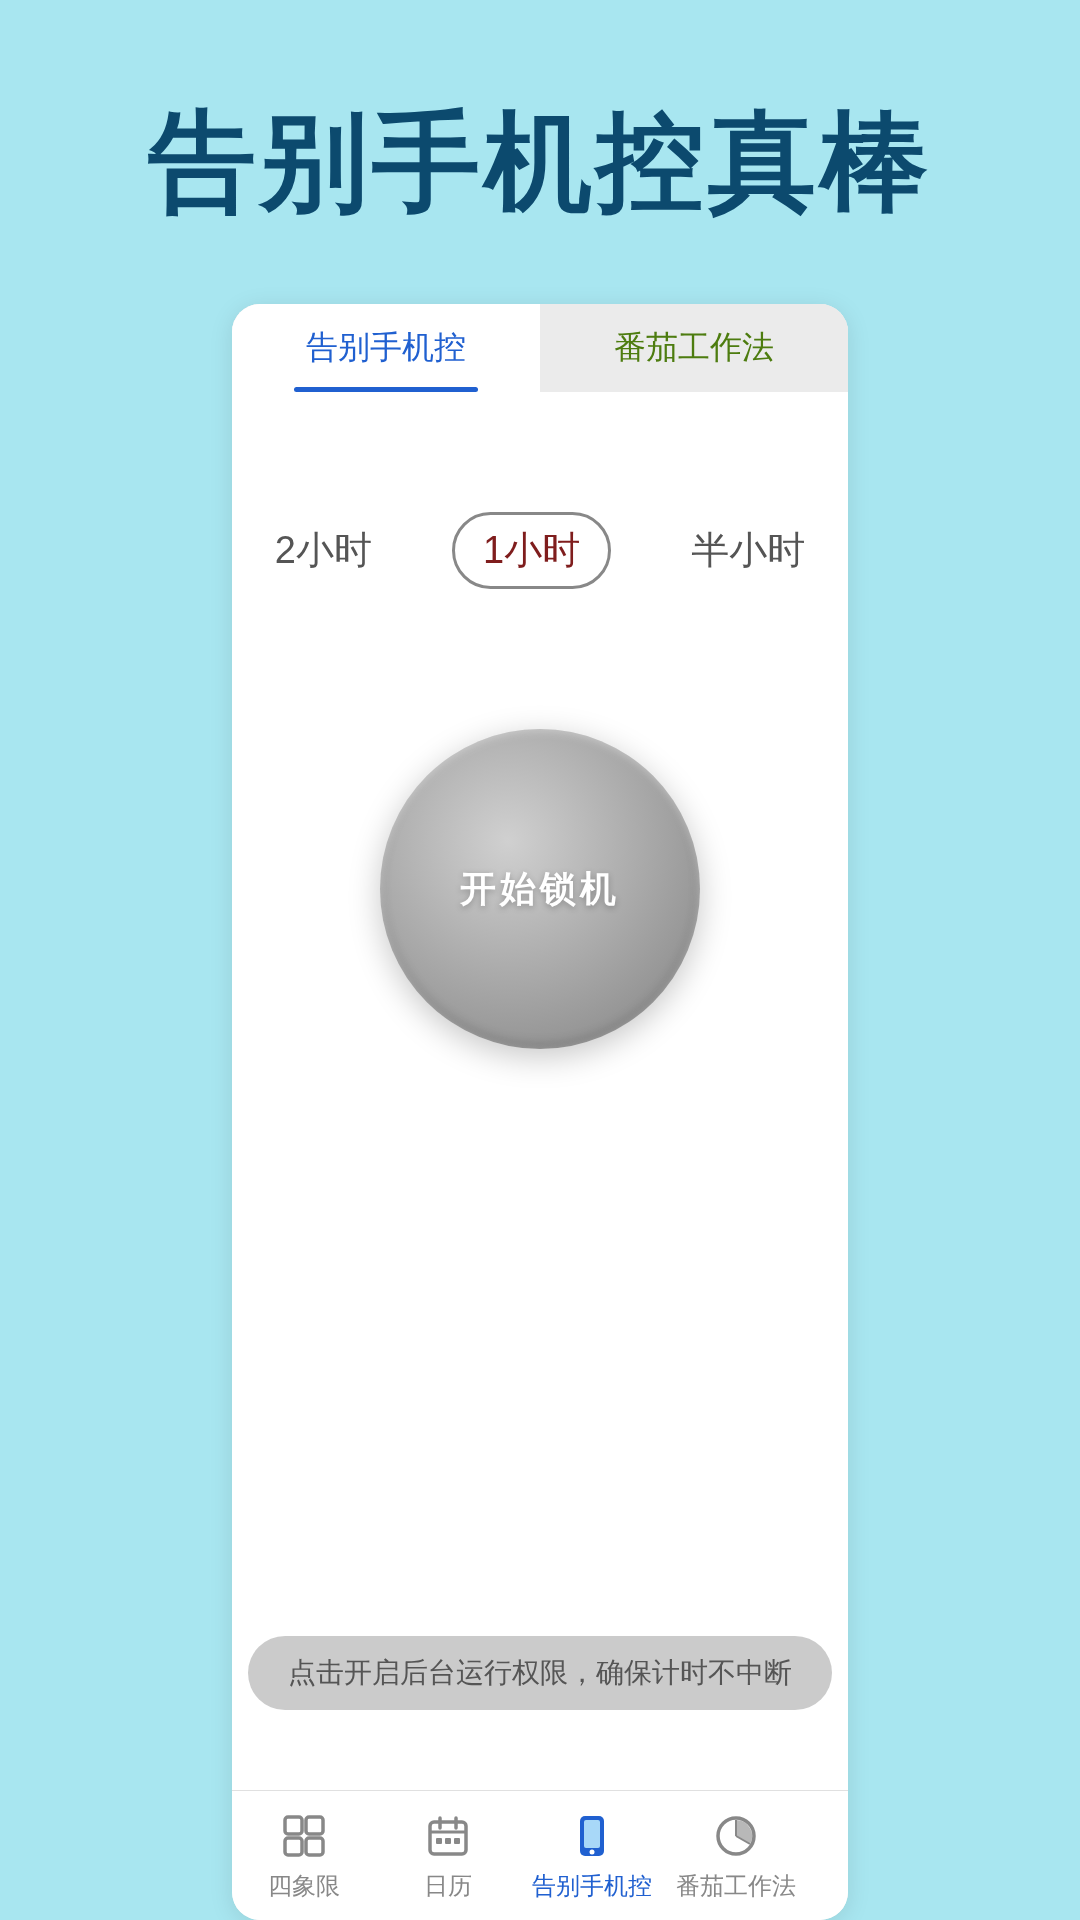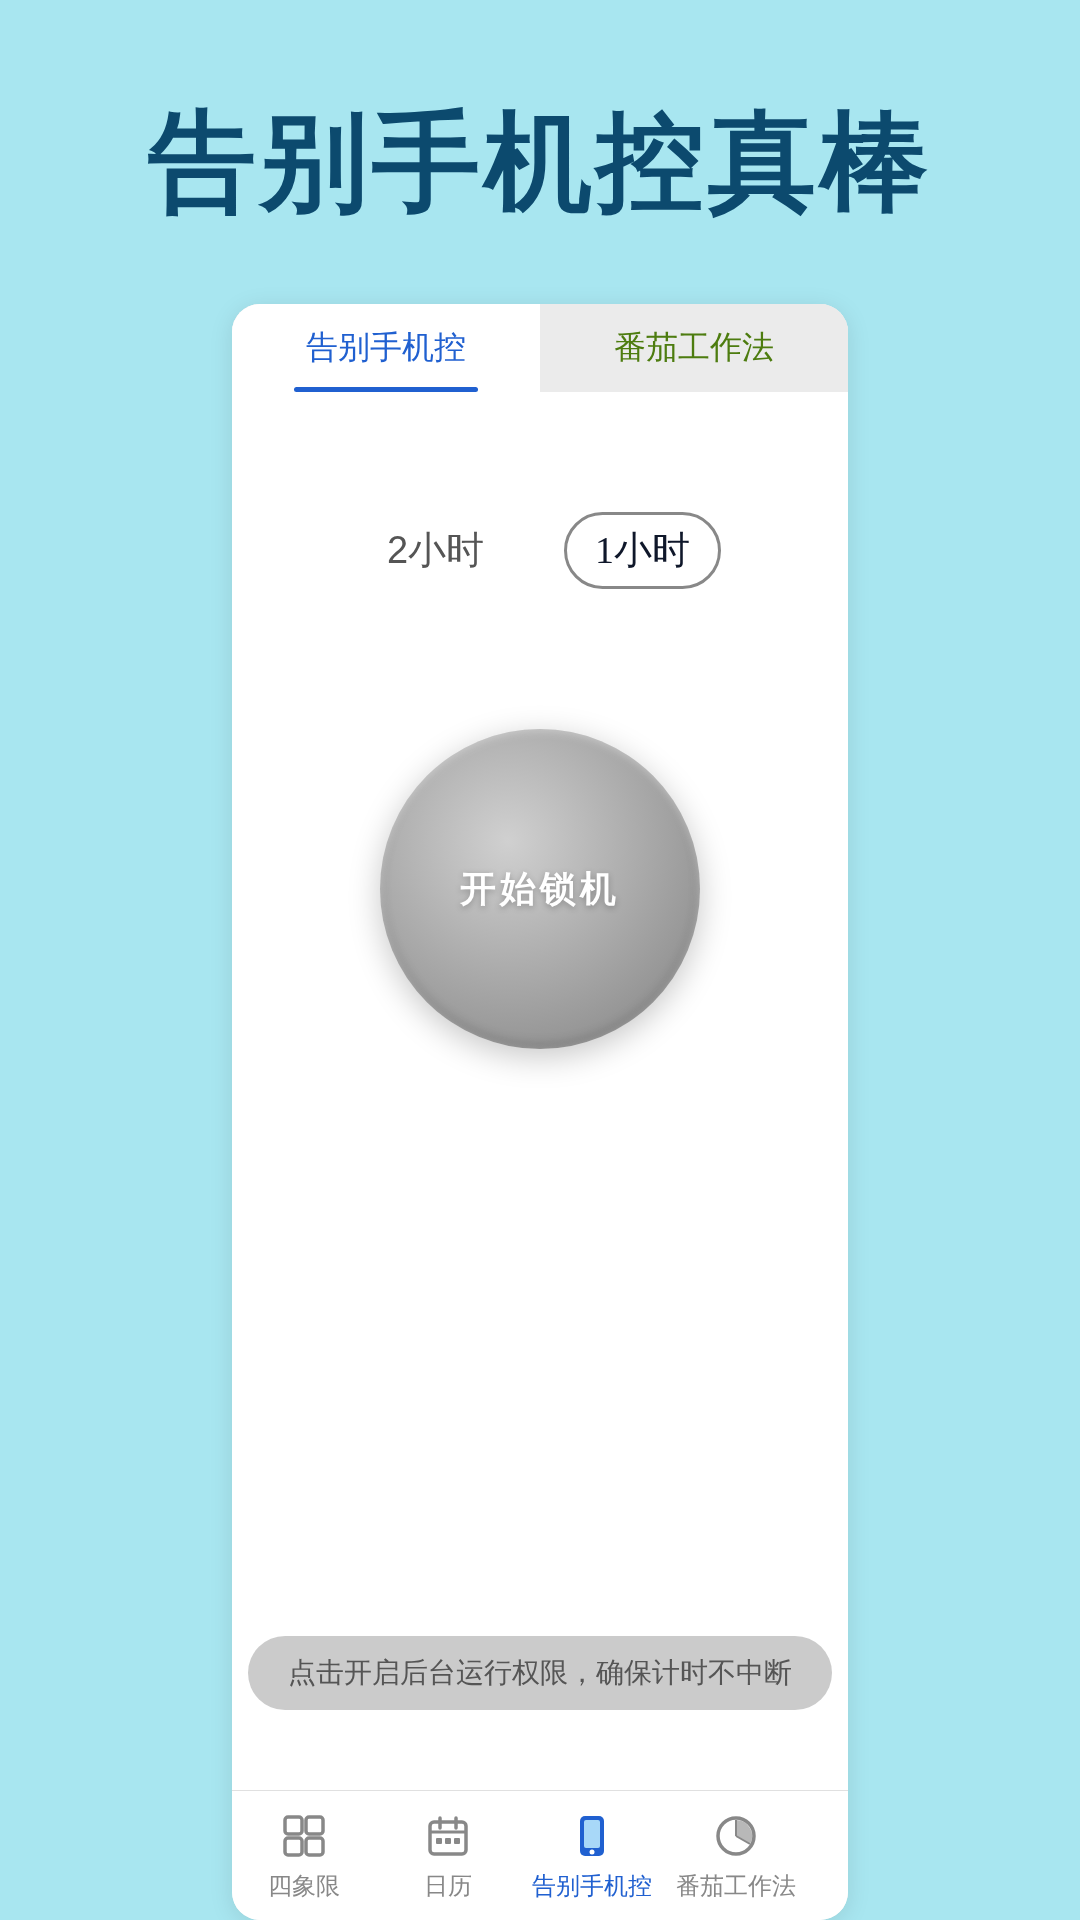--- a/index.html
+++ b/index.html
@@ -100,23 +100,22 @@
     .time-option {
       font-size: 38px;
       color: #555;
       cursor: pointer;
       padding: 10px 28px;
       border-radius: 50px;
     }
 
     .time-option.selected {
       border: 3px solid #888;
-      color: #0f172a;
+      color: #7f1d1d;
       font-weight: 500;
-      font-family: Liberation Serif, serif;
     }
 
     
     .lock-btn-wrap {
       display: flex;
       align-items: center;
       justify-content: center;
       margin-top: 80px;
       margin-bottom: 60px;
     }
@@ -216,20 +215,21 @@
     <div class="tab">
       <span>番茄工作法</span>
     </div>
   </div>
 
   <div class="content">
 
     <div class="time-selector">
       <div class="time-option">2小时</div>
       <div class="time-option selected">1小时</div>
+      <div class="time-option">半小时</div>
     </div>
 
     <div class="lock-btn-wrap">
       <button class="lock-btn">
         <span class="lock-btn-text">开始锁机</span>
       </button>
     </div>
 
     <div class="spacer"></div>
 

